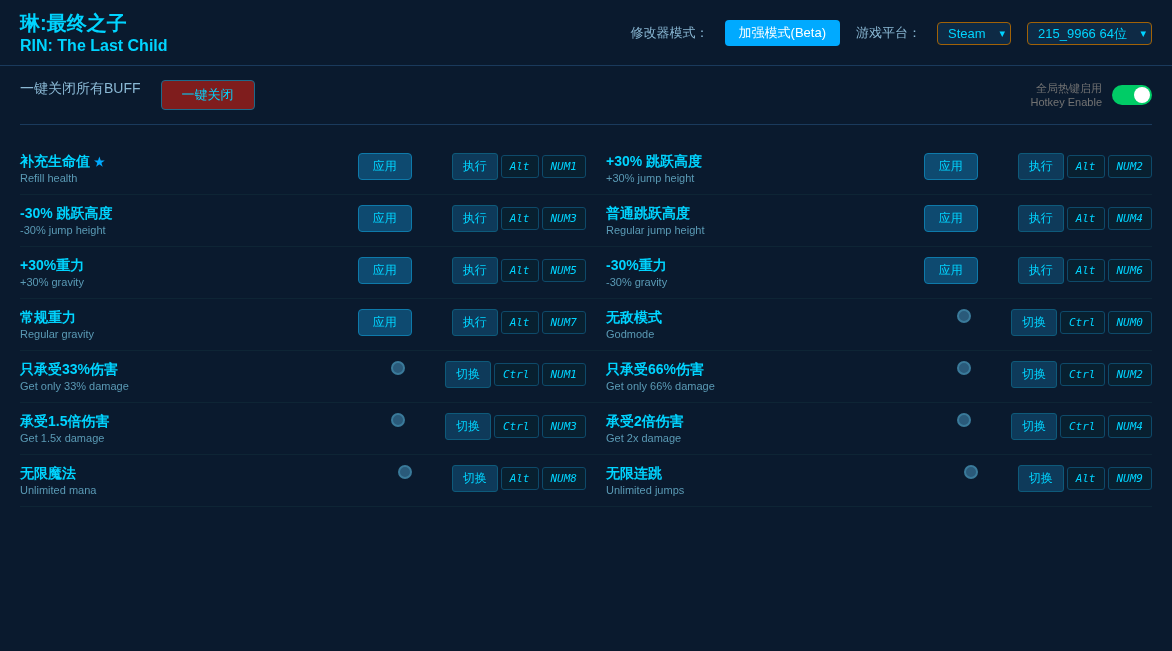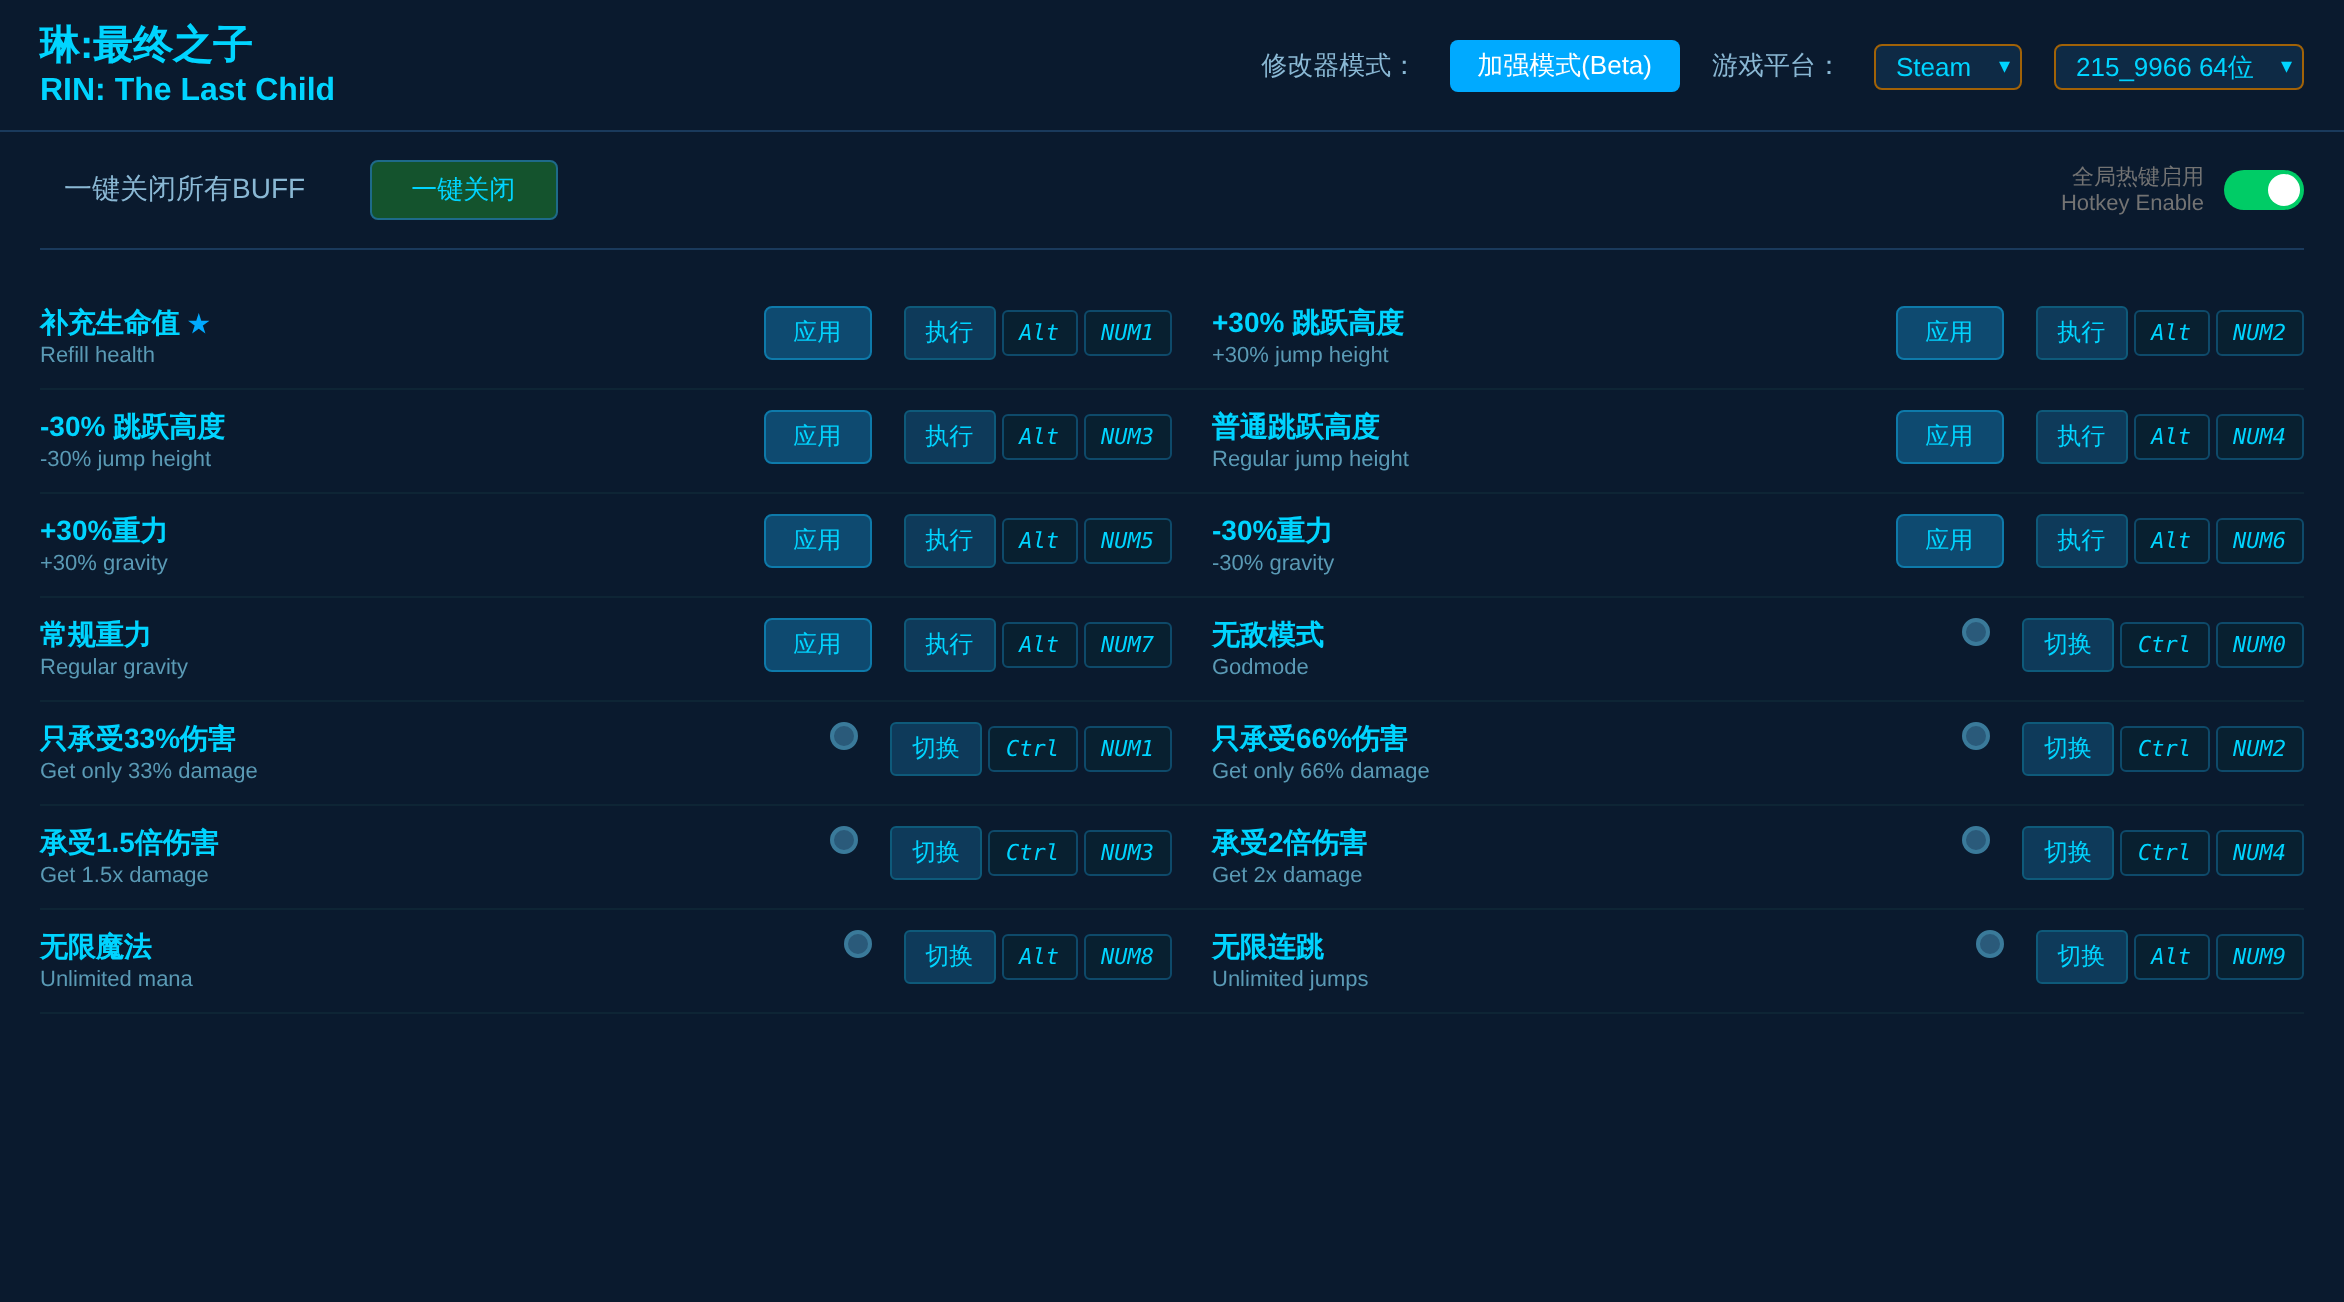--- a/index.html
+++ b/index.html
@@ -105,30 +105,29 @@
     .control-bar {
       display: flex;
       align-items: center;
       justify-content: space-between;
       margin-bottom: 18px;
       border-bottom: 1px solid #1a3a5c;
       padding-bottom: 14px;
     }
     .left-control {
       display: flex;
-      align-items: center;
-      gap: 32px;
-      margin-left: 12px;
+      align-items: flex-start;
+      gap: 20px;
     }
     .all-off-label {
       color: #8ab8d4;
       font-size: 14px;
     }
     .all-off-btn {
-      background: #14532d;
+      background: #7f1d1d;
       color: #00d4ff;
       border: 1px solid #1e6a8a;
       border-radius: 4px;
       padding: 5px 20px;
       font-size: 13px;
       cursor: pointer;
       font-family: inherit;
     }
     .right-control {
       display: flex;
@@ -220,20 +219,21 @@
     }
     .hotkey-exec-btn {
       background: #0e3a5a;
       color: #00d4ff;
       border: 1px solid #0e5a7a;
       border-radius: 3px;
       padding: 4px 10px;
       font-size: 12px;
       cursor: pointer;
       font-family: inherit;
+      margin-left: 24px;
     }
     .key-badge {
       background: #082030;
       color: #00d4ff;
       border: 1px solid #0e4a6a;
       border-radius: 3px;
       padding: 4px 8px;
       font-size: 11px;
       font-family: monospace;
       font-style: italic;

